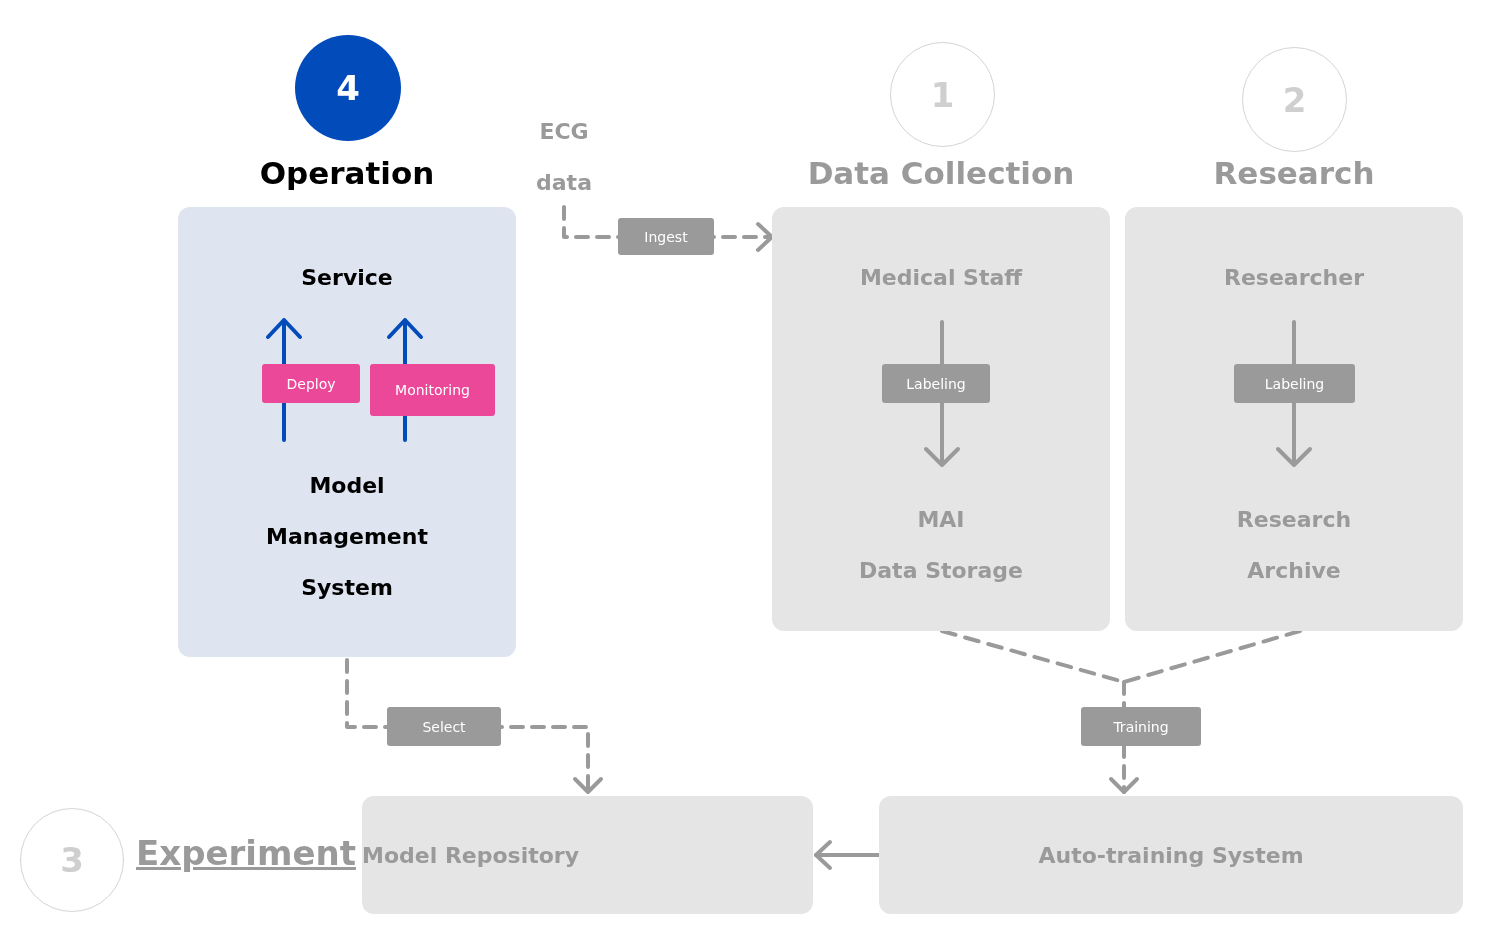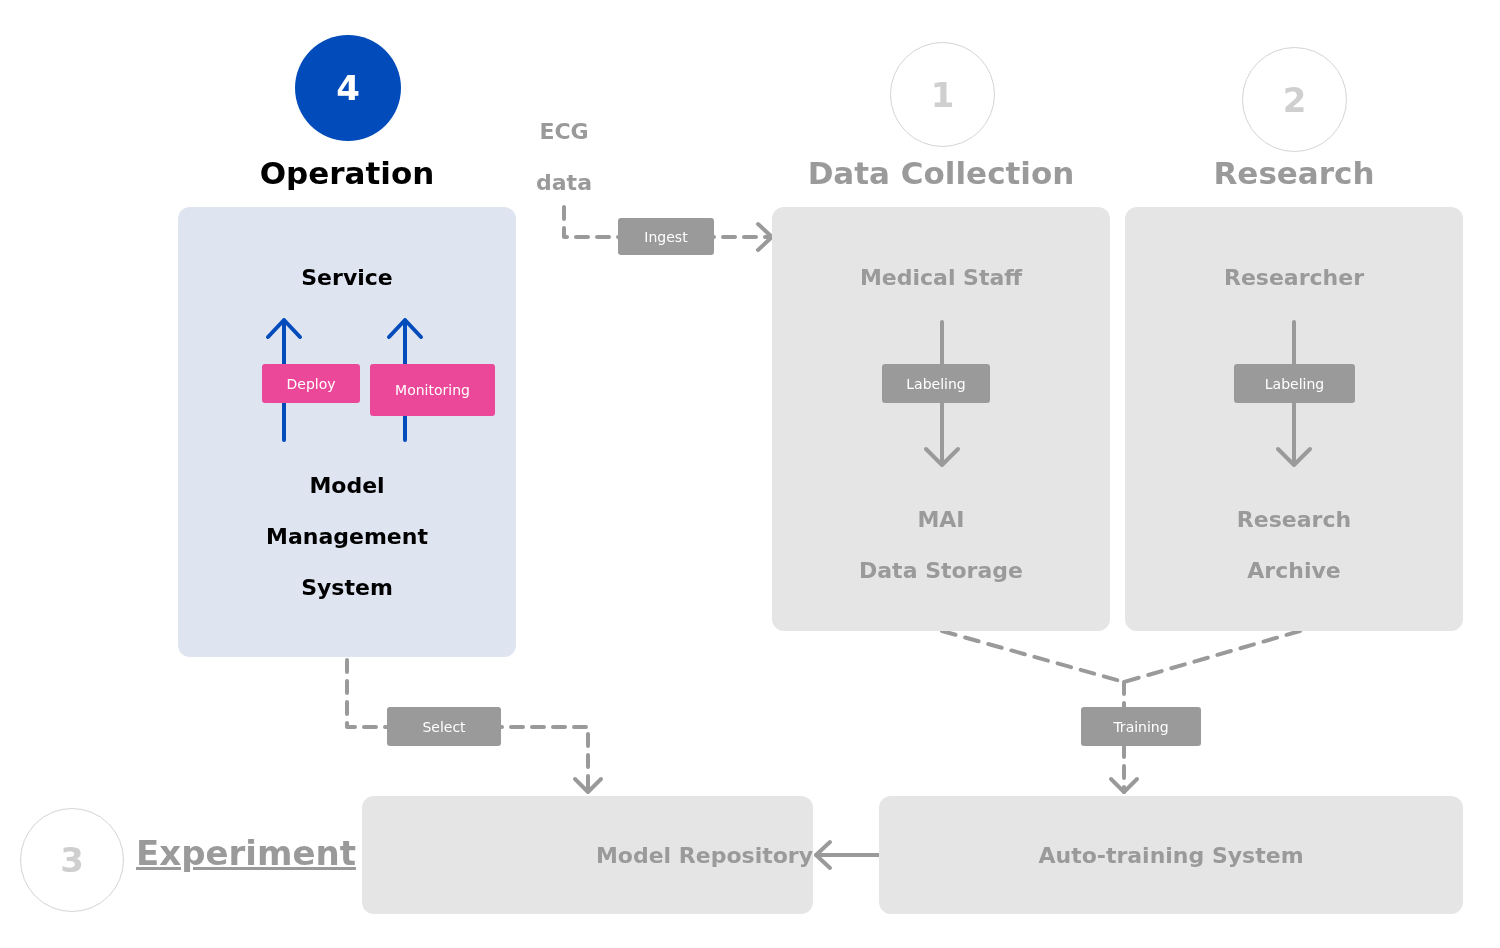--- a/index.html
+++ b/index.html
@@ -110,18 +110,18 @@
 </div>
 
 <div class="tag gray" style="left:387px; top:707px; width:114px; height:39px;">Select</div>
 <div class="tag gray" style="left:1065px; top:707px; width:120px; height:39px;margin-left:16px;">Training</div>
 
 <div class="step-circle inactive" style="left:20px; top:808px; width:104px; height:104px;">
   <span>3</span>
 </div>
 <div class="phase-title inactive" style="left:136px; top:833px; font-size:34px;text-decoration:underline;">Experiment</div>
 
-<div class="panel inactive" style="left:362px; top:796px; width:451px; height:118px; display:flex; align-items:center; justify-content:flex-end;">
+<div class="panel inactive" style="left:362px; top:796px; width:451px; height:118px; display:flex; align-items:center; justify-content:flex-start;">
   <span class="node-text inactive" style="position:static;">Model Repository</span>
 </div>
 <div class="panel inactive" style="left:879px; top:796px; width:584px; height:118px; display:flex; align-items:center; justify-content:center;">
   <span class="node-text inactive" style="position:static;">Auto-training System</span>
 </div>
 
 </body></html>

